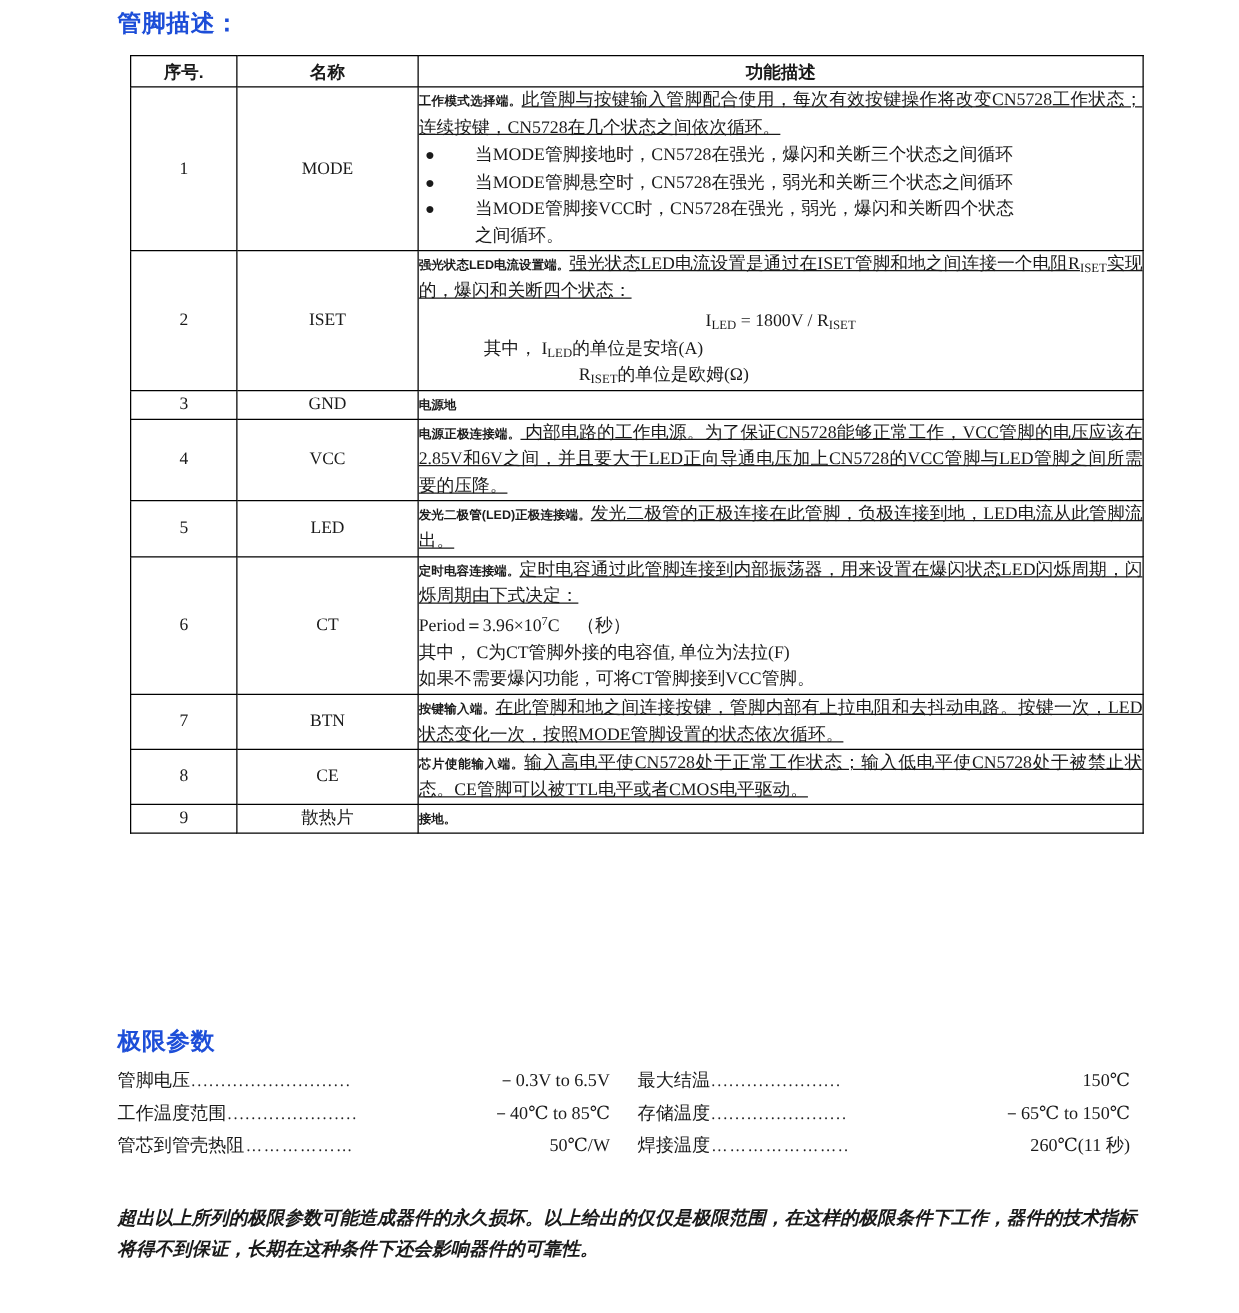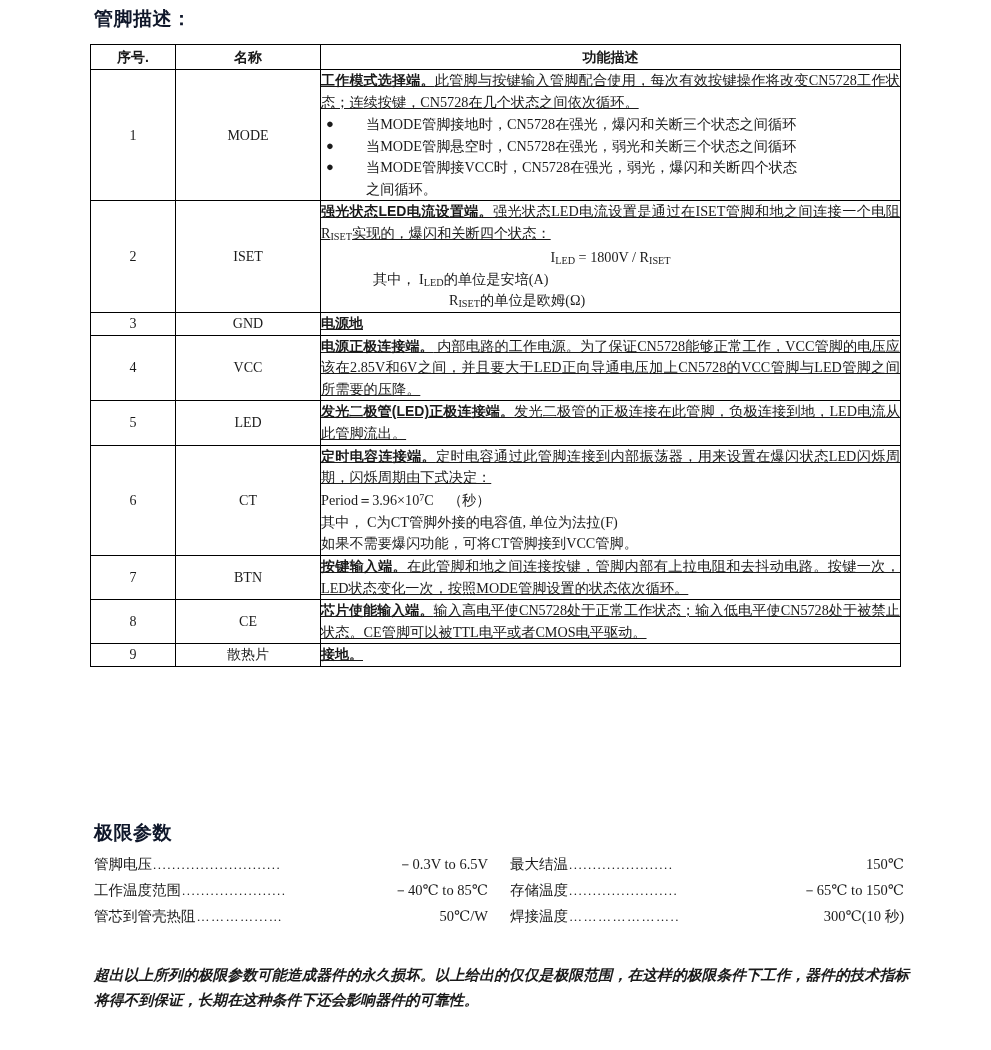--- a/index.html
+++ b/index.html
@@ -20,39 +20,39 @@
     left: 0; top: 0;
     width: 991px;
     height: 1050px;
   }
 
   
   .sec-title {
     position: absolute;
     font-family: "Liberation Sans", "DejaVu Sans", sans-serif;
     font-weight: bold;
-    color: #0f172a;
+    color: #1d4ed8;
   }
   #pin-desc-title {
     left: 94px;
     top: 6px;
     font-size: 19px;
     letter-spacing: 0.5px;
   }
   #abs-max-title {
     left: 94px;
     top: 820px;
     font-size: 19px;
     letter-spacing: 0.5px;
   }
 
   
   #pin-table {
     position: absolute;
-    left: 90px;
+    left: 104px;
     top: 44px;
     width: 810px;
     border-collapse: collapse;
     table-layout: fixed;
     font-size: 14.2px;
     line-height: 1.52;
   }
   #pin-table col.c-no   { width: 85px; }
   #pin-table col.c-name { width: 145px; }
   #pin-table col.c-desc { width: 580px; }
@@ -83,22 +83,21 @@
   }
   td.cell-desc.short {
     vertical-align: middle;
     padding-top: 2px;
     padding-bottom: 2px;
     margin-top: 36px;
   }
   .lead {
     font-family: "Liberation Sans", "DejaVu Sans", sans-serif;
     font-weight: bold;
-    font-size: 14px;
-    text-decoration: underline;
+    font-size: 10px;
   }
   .body-txt { font-size: 14.2px; text-decoration: underline; }
   sub { font-size: 0.72em; vertical-align: -0.22em; }
   sup { font-size: 0.70em; vertical-align: 0.45em; }
 
   ul.bullets {
     list-style: none;
     margin: 1px 0 0 0;
     padding: 0;
   }
@@ -310,20 +309,20 @@
     </div>
     <div class="rating-row">
       <div class="rating-col">
         <span class="r-label">管芯到管壳热阻 </span>
         <span class="r-dots">…………...…</span>
         <span class="r-val">50℃/W</span>
       </div>
       <div class="rating-col right">
         <span class="r-label">焊接温度</span>
         <span class="r-dots">…………………..</span>
-        <span class="r-val">300℃(10 秒)</span>
+        <span class="r-val">260℃(11 秒)</span>
       </div>
     </div>
   </div>
 
   <div id="footnote">超出以上所列的极限参数可能造成器件的永久损坏。以上给出的仅仅是极限范围，在这样的极限条件下工作，器件的技术指标将得不到保证，长期在这种条件下还会影响器件的可靠性。</div>
 
 </div>
 
 </body></html>

